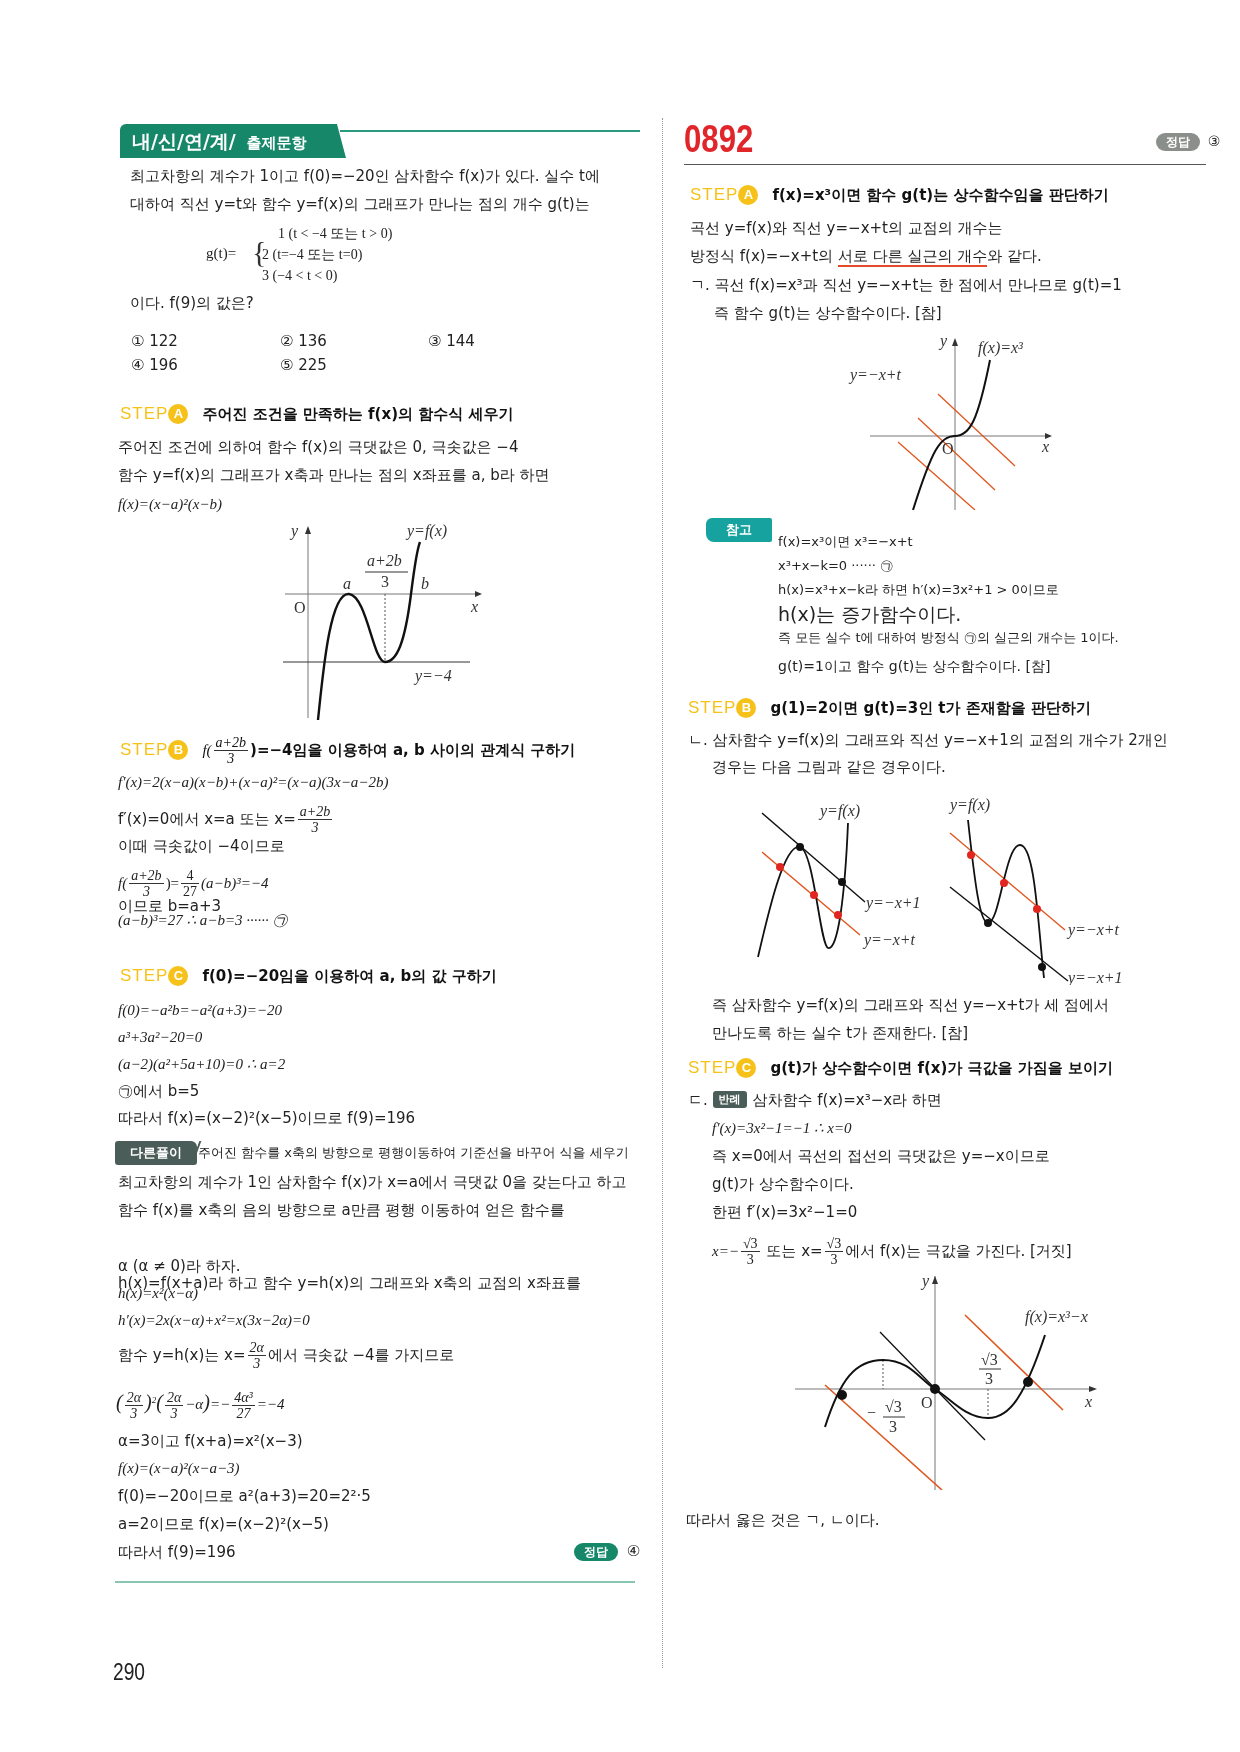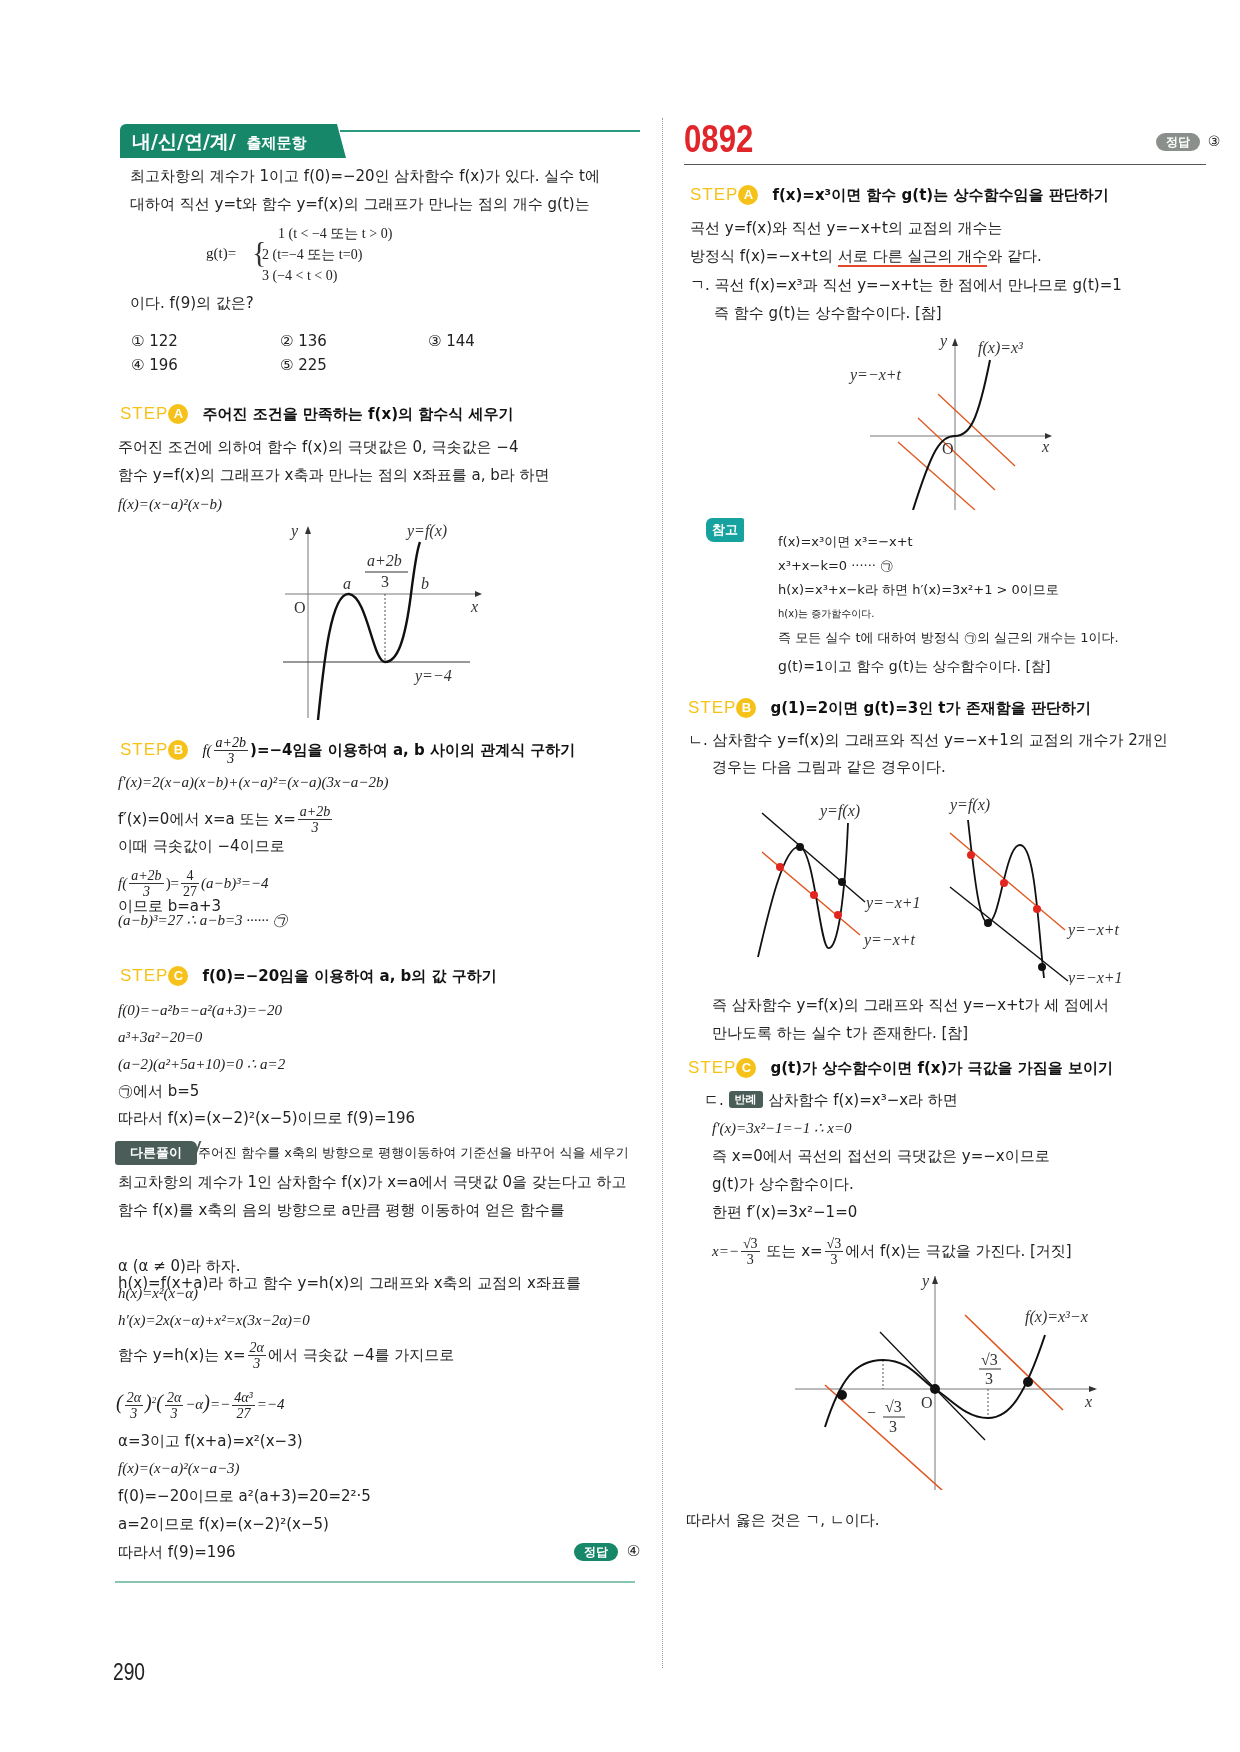--- a/index.html
+++ b/index.html
@@ -29,21 +29,21 @@
 
   .badge-alt { position: absolute; left: 115px; top: 1141px; width: 82px; height: 24px; background: #4b5d58; color: #fff; font-size: 13px; font-weight: bold; text-align: center; line-height: 24px; border-radius: 3px 6px 3px 3px; }
   .badge-alt::after { content: ""; position: absolute; right: -6px; top: 0; width: 6px; height: 24px; background: transparent; border-left: 2px solid #4b5d58; transform: skewX(-20deg); }
 
   .ans-pill { display: inline-block; padding: 0 10px; height: 18px; border-radius: 9px; color: #fff; font-size: 12px; line-height: 18px; font-weight: bold; }
   .hr-green { position: absolute; left: 115px; top: 1581px; width: 520px; height: 2px; background: #89c6b0; }
 
   .prob-num { position: absolute; left: 684px; top: 118px; font-family: "Liberation Sans", sans-serif; font-weight: bold; font-size: 38px; color: #e0262a; letter-spacing: 0px; transform: scaleX(0.82); transform-origin: left; }
   .prob-rule { position: absolute; left: 684px; top: 164px; width: 522px; height: 1px; background: #555; }
 
-  .note-badge { position: absolute; left: 706px; top: 518px; width: 38px; height: 24px; background: #16a3a0; color: #fff; font-weight: bold; font-size: 13px; line-height: 24px; text-align: center; border-radius: 6px 2px 2px 8px; }
+  .note-badge { position: absolute; left: 706px; top: 518px; width: 66px; height: 24px; background: #16a3a0; color: #fff; font-weight: bold; font-size: 13px; line-height: 24px; text-align: center; border-radius: 6px 2px 2px 8px; }
   .ban-badge { display: inline-block; background: #4b5d58; color: #fff; font-size: 11px; font-weight: bold; padding: 0 6px; height: 17px; line-height: 17px; border-radius: 3px; vertical-align: 2px; margin-right: 6px; }
   .uline { border-bottom: 2px solid #e24a2a; }
   .page-num { position: absolute; left: 113px; top: 1658px; font-family: "Liberation Sans", sans-serif; font-size: 24px; color: #222; transform: scaleX(0.8); transform-origin: left; }
   svg text { font-family: "Liberation Serif", "DejaVu Serif", serif; font-style: italic; font-size: 16px; fill: #333; }
   svg text.up { font-style: normal; }
 </style>
 </head>
 <body>
 
 <div class="col-divider"></div>
@@ -179,21 +179,21 @@
   <text x="202" y="122">x</text>
   <text class="up" x="102" y="124">O</text>
   <text x="138" y="23">f(x)=x³</text>
   <text x="10" y="50">y=−x+t</text>
 </svg>
 
 <div class="note-badge">참고</div>
 <div class="line" style="left:778px;top:532px;font-size:13px;">f(x)=x³이면 x³=−x+t</div>
 <div class="line" style="left:778px;top:556px;font-size:13px;">x³+x−k=0                              ······ ㉠</div>
 <div class="line" style="left:778px;top:580px;font-size:13px;">h(x)=x³+x−k라 하면 h′(x)=3x²+1 &gt; 0이므로</div>
-<div class="line" style="left:778px;top:604px;font-size:10px;">h(x)는 증가함수이다.</div>
+<div class="line" style="left:778px;top:604px;font-size:19px;">h(x)는 증가함수이다.</div>
 <div class="line" style="left:778px;top:628px;font-size:13px;">즉 모든 실수 t에 대하여 방정식 ㉠의 실근의 개수는 1이다.</div>
 <div class="line" style="left:778px;top:656px;font-size:14px;">g(t)=1이고 함수 g(t)는 상수함수이다. [참]</div>
 
 <div class="step" style="left:688px;top:697px;">
   <span class="lab">STEP</span><span class="circ">B</span><span>g(1)=2이면 g(t)=3인 t가 존재함을 판단하기</span>
 </div>
 <div class="line" style="left:688px;top:730px;">ㄴ. 삼차함수 y=f(x)의 그래프와 직선 y=−x+1의 교점의 개수가 2개인</div>
 <div class="line" style="left:712px;top:757px;">경우는 다음 그림과 같은 경우이다.</div>
 
 <svg class="abs" style="left:750px;top:785px;" width="430" height="200" viewBox="0 0 430 200">
@@ -222,21 +222,21 @@
   <text x="318" y="150">y=−x+t</text>
   <text x="318" y="198">y=−x+1</text>
 </svg>
 
 <div class="line" style="left:712px;top:995px;">즉 삼차함수 y=f(x)의 그래프와 직선 y=−x+t가 세 점에서</div>
 <div class="line" style="left:712px;top:1023px;">만나도록 하는 실수 t가 존재한다. [참]</div>
 
 <div class="step" style="left:688px;top:1057px;">
   <span class="lab">STEP</span><span class="circ">C</span><span>g(t)가 상수함수이면 f(x)가 극값을 가짐을 보이기</span>
 </div>
-<div class="line" style="left:704px;top:1090px;">
+<div class="line" style="left:688px;top:1090px;">
   <span>ㄷ.</span>
   <span class="ban-badge">반례</span><span>삼차함수 f(x)=x³−x라 하면</span>
 </div>
 <div class="line m" style="left:712px;top:1118px;">f′(x)=3x²−1=−1   ∴ x=0</div>
 <div class="line" style="left:712px;top:1146px;">즉 x=0에서 곡선의 접선의 극댓값은 y=−x이므로</div>
 <div class="line" style="left:712px;top:1174px;">g(t)가 상수함수이다.</div>
 <div class="line" style="left:712px;top:1202px;">한편 f′(x)=3x²−1=0</div>
 <div class="line" style="left:712px;top:1236px;">
   <span class="m">x=−</span><span class="frac n"><span class="t">√3</span><span class="b">3</span></span><span> 또는 x=</span><span class="frac n"><span class="t">√3</span><span class="b">3</span></span><span>에서 f(x)는 극값을 가진다. [거짓]</span>
 </div>

